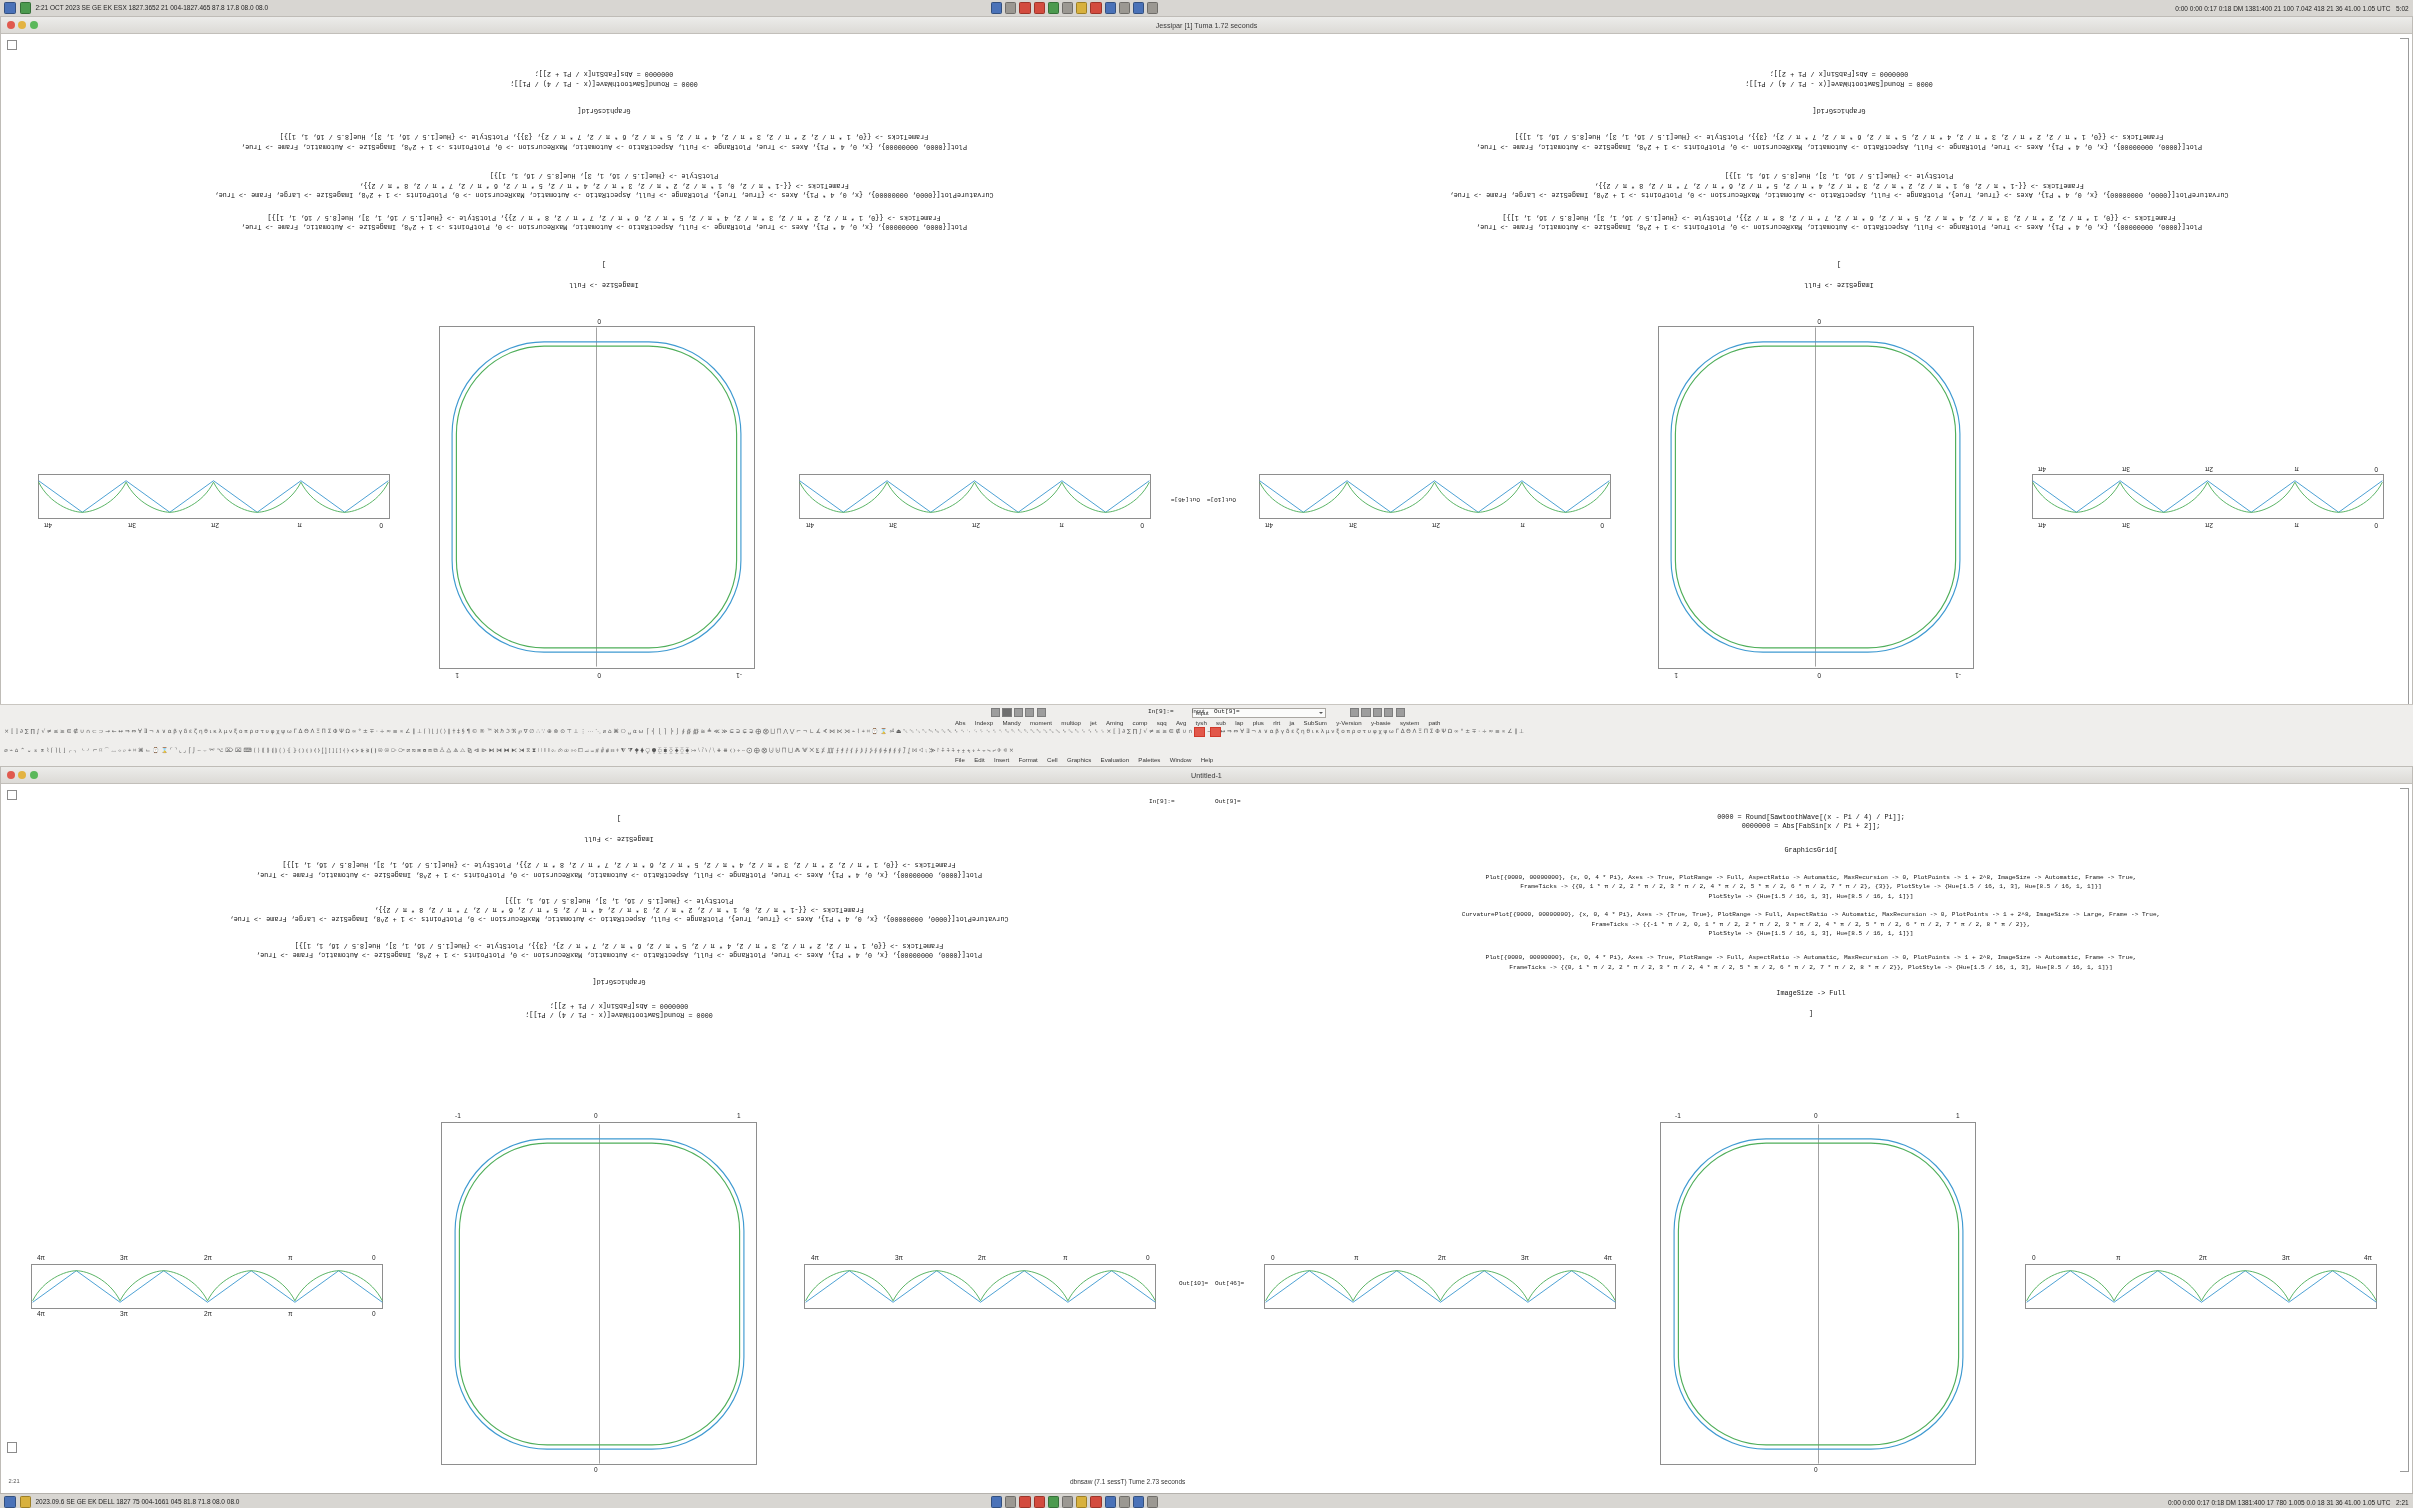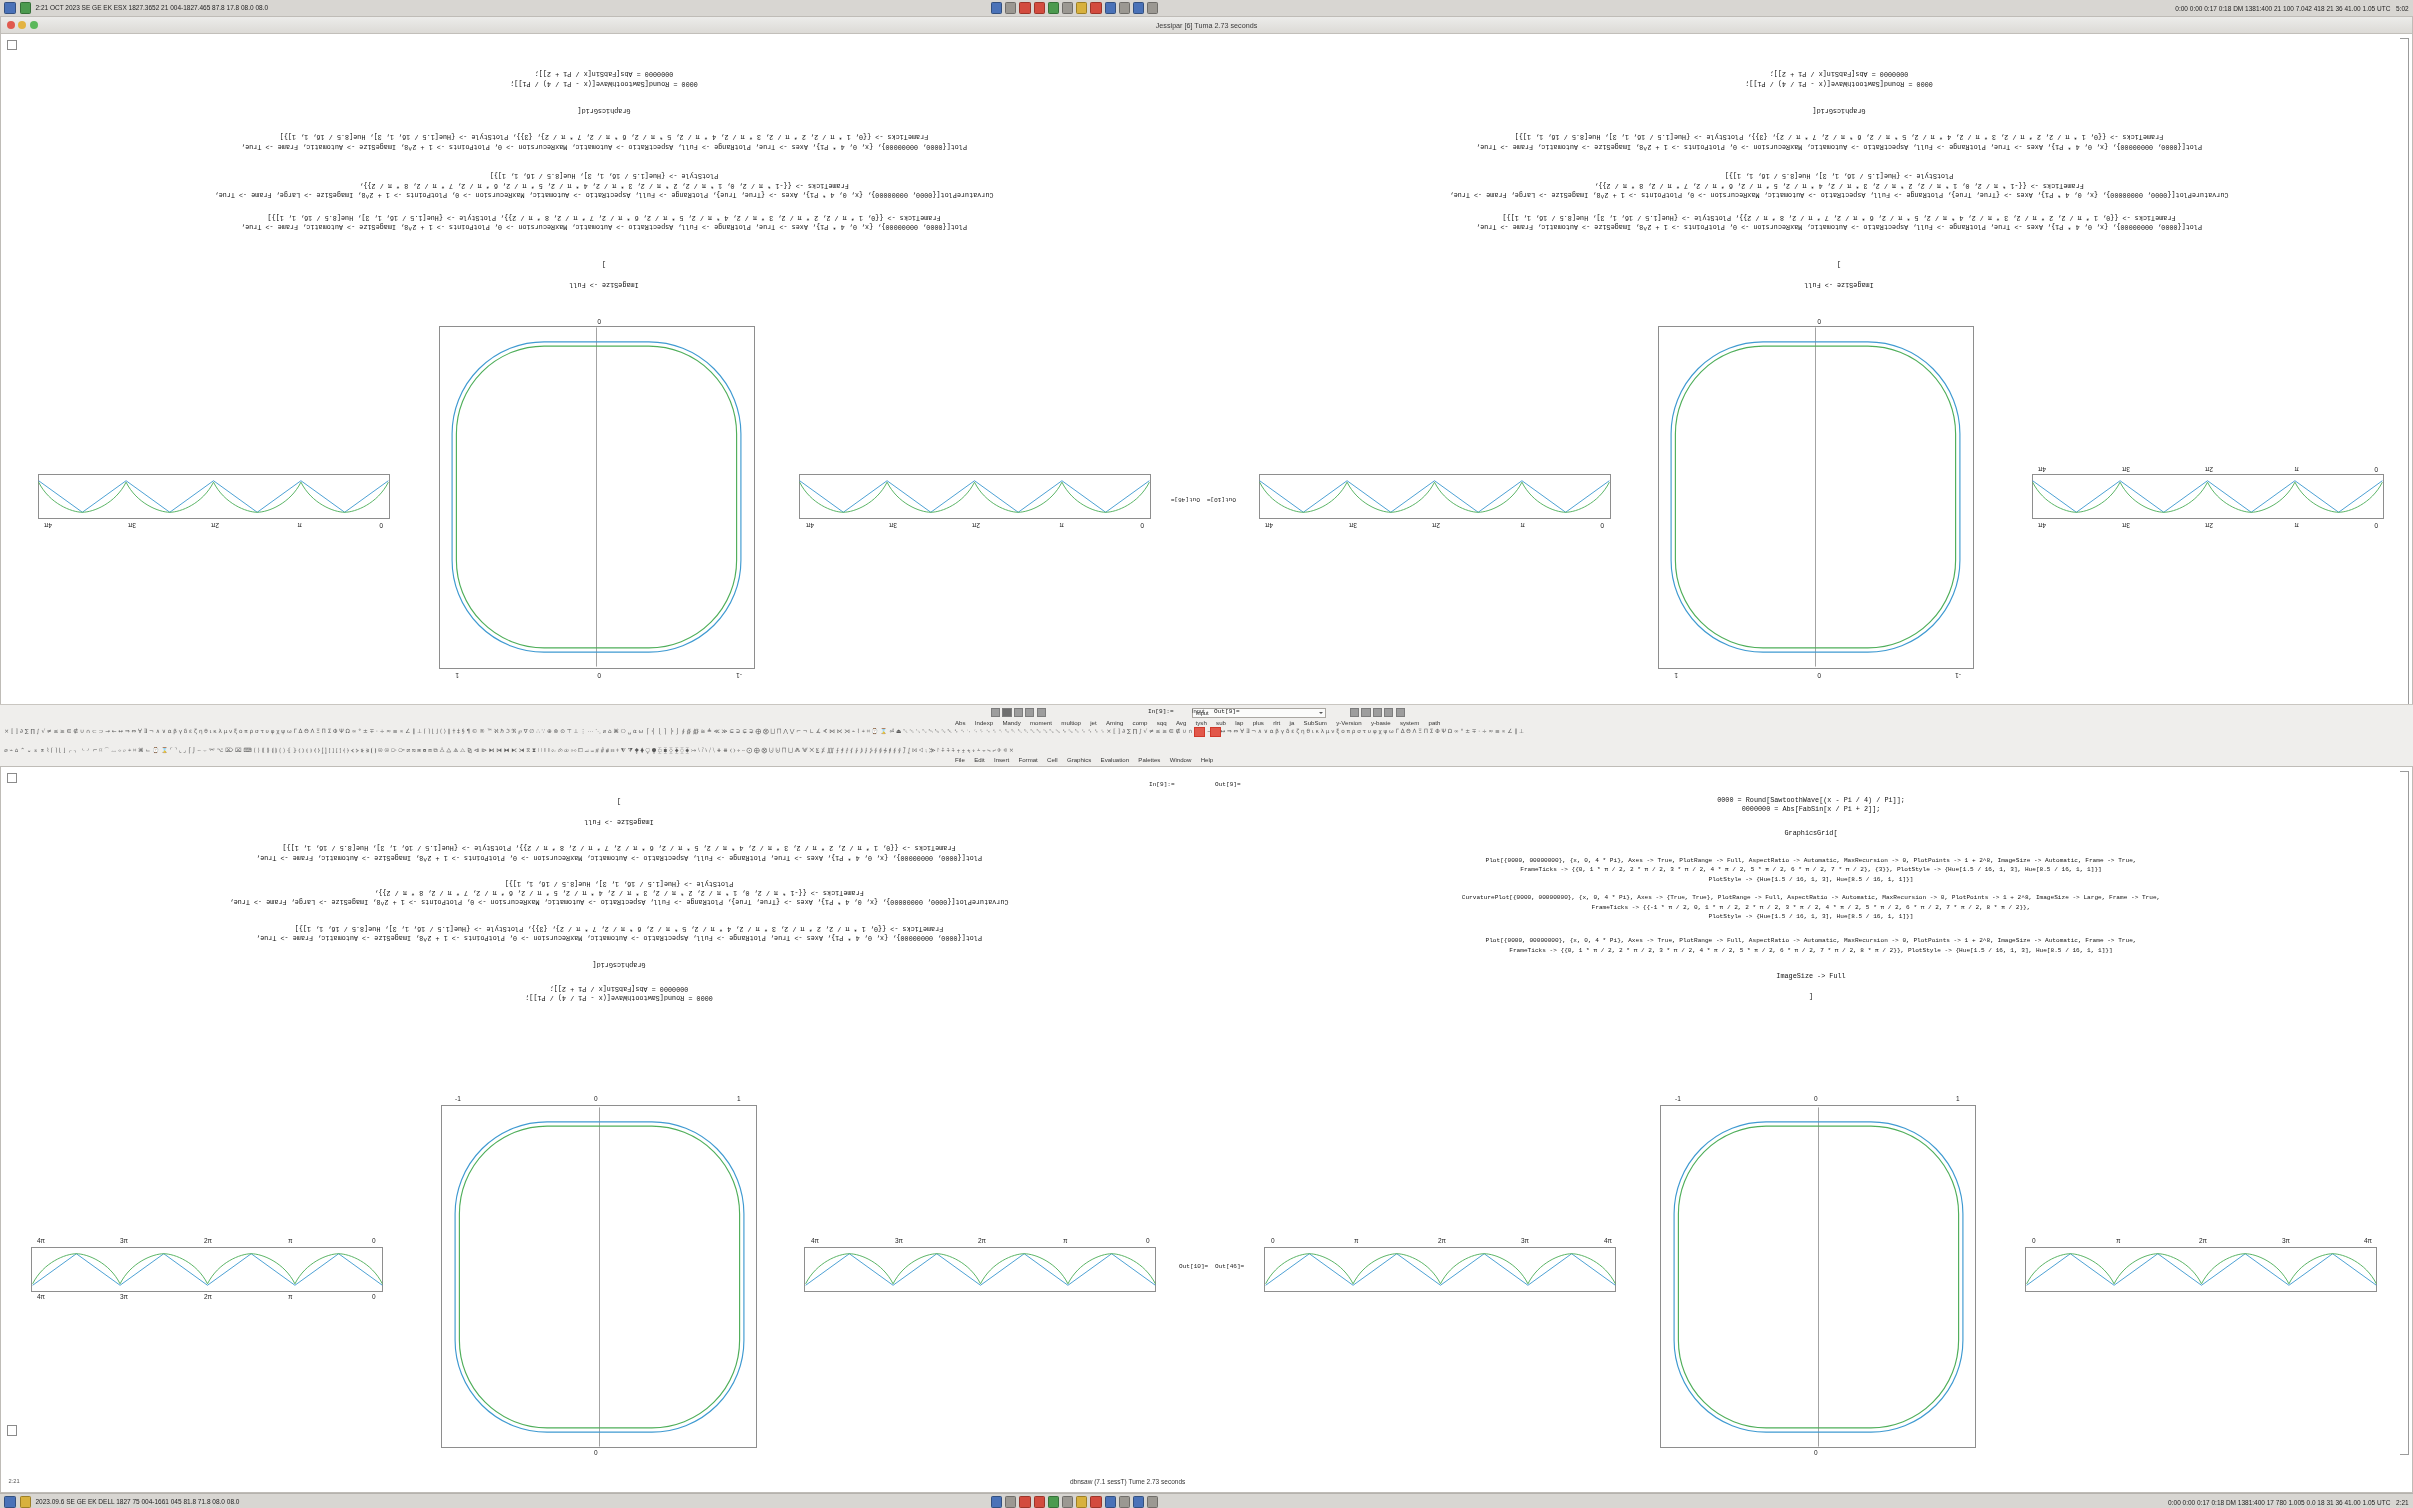--- a/index.html
+++ b/index.html
@@ -95,21 +95,21 @@
       <span class="mini-txt">0:00 0:00 0:17 0:18  DM  1381:400  21   100 7.042  418  21   36  41.00 1.05 UTC</span>
       <span class="mini-txt">5:02</span>
     </div>
   </div>
 
   <div class="win winA">
     <div class="titlebar">
       <span class="dot c1"></span>
       <span class="dot c2"></span>
       <span class="dot c3"></span>
-      <span>Jessipar [6] Tuma 2.73 seconds</span>
+      <span>Jessipar [1] Tuma 1.72 seconds</span>
     </div>
 
     <div class="nb">
 
       <div class="cellbar" style="top:4.3px;height:668px;"></div>
       <div style="position:absolute;left:5.7px;top:5.7px;width:8.6px;height:8.6px;border:0.7px solid #8b8b8b;"></div>
       <div style="position:absolute;left:5.7px;top:678px;width:8.6px;height:8.6px;border:0.7px solid #8b8b8b;"></div>
 
       <div class="flip" style="position:absolute;left:0;top:0;width:2413px;height:700px;">
 
@@ -289,20 +289,26 @@
       <span>Cell</span>
       <span>Graphics</span>
       <span>Evaluation</span>
       <span>Palettes</span>
       <span>Window</span>
       <span>Help</span>
     </div>
   </div>
 
   <div class="win winB" style="top:766px;height:727px;">
+    <div class="titlebar">
+      <span class="dot c1"></span>
+      <span class="dot c2"></span>
+      <span class="dot c3"></span>
+      <span>Untitled-1</span>
+    </div>
 
     <div class="nb">
       <div class="cellbar" style="top:4.3px;height:682px;"></div>
       <div style="position:absolute;left:5.7px;top:5.7px;width:8.6px;height:8.6px;border:0.7px solid #8b8b8b;"></div>
       <div style="position:absolute;left:5.7px;top:658px;width:8.6px;height:8.6px;border:0.7px solid #8b8b8b;"></div>
 
       <div class="inout" style="left:1148px;top:14.4px;">In[9]:=</div>
       <div class="inout" style="left:1214px;top:14.4px;">Out[9]=</div>
 
       <div class="flip" style="position:absolute;left:0px;top:17px;width:1221px;height:230px;">

